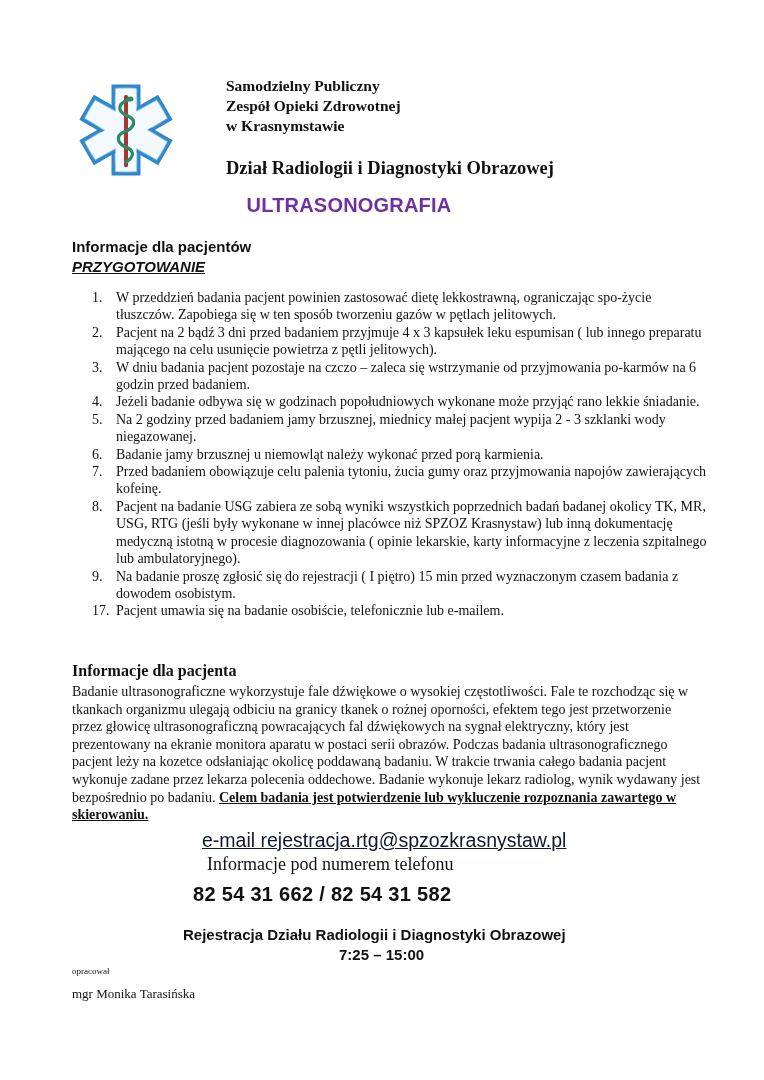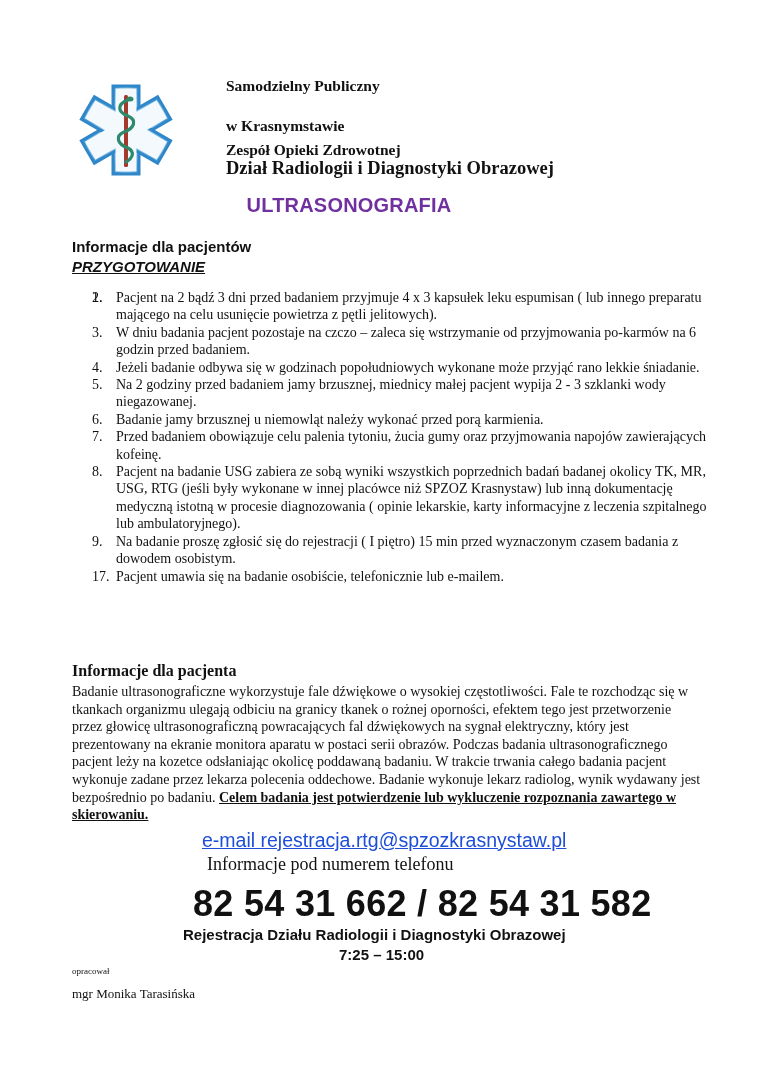--- a/index.html
+++ b/index.html
@@ -5,41 +5,41 @@
   html, body { margin: 0; padding: 0; background: #ffffff; }
   body { width: 764px; height: 1080px; position: relative; overflow: hidden; color: #111; }
   .serif { font-family: "Liberation Serif", "DejaVu Serif", serif; }
   .sans { font-family: "Liberation Sans", "DejaVu Sans", sans-serif; }
   .abs { position: absolute; }
 
   #logo { left: 76px; top: 84px; width: 100px; height: 92px; }
 
   .org { left: 226px; font-weight: bold; font-size: 15.5px; line-height: 20px; }
   #org-l1 { top: 76px; }
-  #org-l2 { top: 96px; margin-top: 44px; }
+  #org-l2 { top: 96px; }
   #org-l3 { top: 116px; }
   #dept { left: 226px; top: 158px; font-weight: bold; font-size: 18.5px; }
 
   #main-title { left: 0; width: 688px; top: 194px; text-align: center; padding-left: 10px; box-sizing: border-box;
     font-weight: bold; font-size: 20px; color: #7030a0; letter-spacing: 0.2px; }
 
   #info-heading { left: 72px; top: 238px; font-weight: bold; font-size: 15px; }
   #prep-heading { left: 72px; top: 258px; font-weight: bold; font-style: italic; font-size: 15px; text-decoration: underline; }
 
   #prep-list { left: 92px; top: 289px; width: 620px; margin: 0; padding: 0; list-style: none; font-size: 14px; line-height: 17.4px; }
   #prep-list li { position: relative; padding-left: 24px; }
   #prep-list li .num { position: absolute; left: 0; top: 0; }
 
   #about-heading { left: 72px; top: 662px; font-weight: bold; font-size: 16px; }
   #about-text { left: 72px; top: 683px; width: 630px; font-size: 14px; line-height: 17.6px; }
   #about-text .bold-u { font-weight: bold; text-decoration: underline; }
 
-  #email-link { left: 202px; top: 829px; font-size: 19.5px; text-decoration: underline; color: #1d4ed8; }
+  #email-link { left: 202px; top: 829px; font-size: 19.5px; text-decoration: underline; color: #0f172a; }
   #phone-heading { left: 207px; top: 854px; font-size: 18px; }
-  #phone-numbers { left: 193px; top: 883px; font-size: 36px; font-weight: bold; letter-spacing: 0.3px; }
+  #phone-numbers { left: 193px; top: 883px; font-size: 20px; font-weight: bold; letter-spacing: 0.3px; }
   #reg-dept { left: 183px; top: 926px; font-size: 15px; font-weight: bold; }
   #reg-hours { left: 339px; top: 946px; font-size: 15px; font-weight: bold; }
 
   #prepared-label { left: 72px; top: 966px; font-size: 9px; }
   #author { left: 72px; top: 986px; font-size: 13px; }
 </style>
 </head>
 <body>
 
 <svg id="logo" class="abs" viewBox="0 0 100 92">
@@ -71,21 +71,21 @@
 <div id="org-l2" class="abs serif org">Zespół  Opieki  Zdrowotnej</div>
 <div id="org-l3" class="abs serif org">w  Krasnymstawie</div>
 <div id="dept" class="abs serif">Dział Radiologii i Diagnostyki Obrazowej</div>
 
 <div id="main-title" class="abs sans">ULTRASONOGRAFIA</div>
 
 <div id="info-heading" class="abs sans">Informacje dla pacjentów</div>
 <div id="prep-heading" class="abs sans">PRZYGOTOWANIE</div>
 
 <ol id="prep-list" class="abs serif">
-  <li><span class="num">1.</span></li>
+  <li><span class="num">1.</span><span>W przeddzień badania pacjent powinien zastosować dietę lekkostrawną, ograniczając spo-życie tłuszczów. Zapobiega się w ten sposób tworzeniu gazów w pętlach jelitowych.</span></li>
   <li><span class="num">2.</span><span>Pacjent na 2 bądź 3 dni przed badaniem przyjmuje 4 x 3 kapsułek leku espumisan ( lub innego preparatu mającego na celu usunięcie powietrza z pętli jelitowych).</span></li>
   <li><span class="num">3.</span><span>W dniu badania pacjent pozostaje na czczo – zaleca się wstrzymanie od przyjmowania po-karmów na 6 godzin przed badaniem.</span></li>
   <li><span class="num">4.</span><span>Jeżeli badanie odbywa się w godzinach popołudniowych wykonane może przyjąć rano lekkie śniadanie.</span></li>
   <li><span class="num">5.</span><span>Na 2 godziny przed badaniem jamy brzusznej, miednicy małej pacjent wypija 2 - 3 szklanki wody niegazowanej.</span></li>
   <li><span class="num">6.</span><span>Badanie jamy brzusznej u niemowląt należy wykonać przed porą karmienia.</span></li>
   <li><span class="num">7.</span><span>Przed badaniem obowiązuje celu palenia tytoniu, żucia gumy oraz przyjmowania napojów zawierających kofeinę.</span></li>
   <li><span class="num">8.</span><span>Pacjent na badanie USG zabiera ze sobą wyniki wszystkich poprzednich badań badanej okolicy  TK, MR, USG, RTG (jeśli były wykonane w innej placówce niż SPZOZ Krasnystaw) lub inną dokumentację medyczną istotną w procesie diagnozowania ( opinie lekarskie, karty informacyjne z leczenia szpitalnego lub ambulatoryjnego).</span></li>
   <li><span class="num">9.</span><span>Na badanie proszę zgłosić się do rejestracji ( I piętro) 15 min przed wyznaczonym czasem badania z dowodem osobistym.</span></li>
   <li><span class="num">17.</span><span>Pacjent umawia się na badanie osobiście, telefonicznie lub e-mailem.</span></li>
 </ol>

